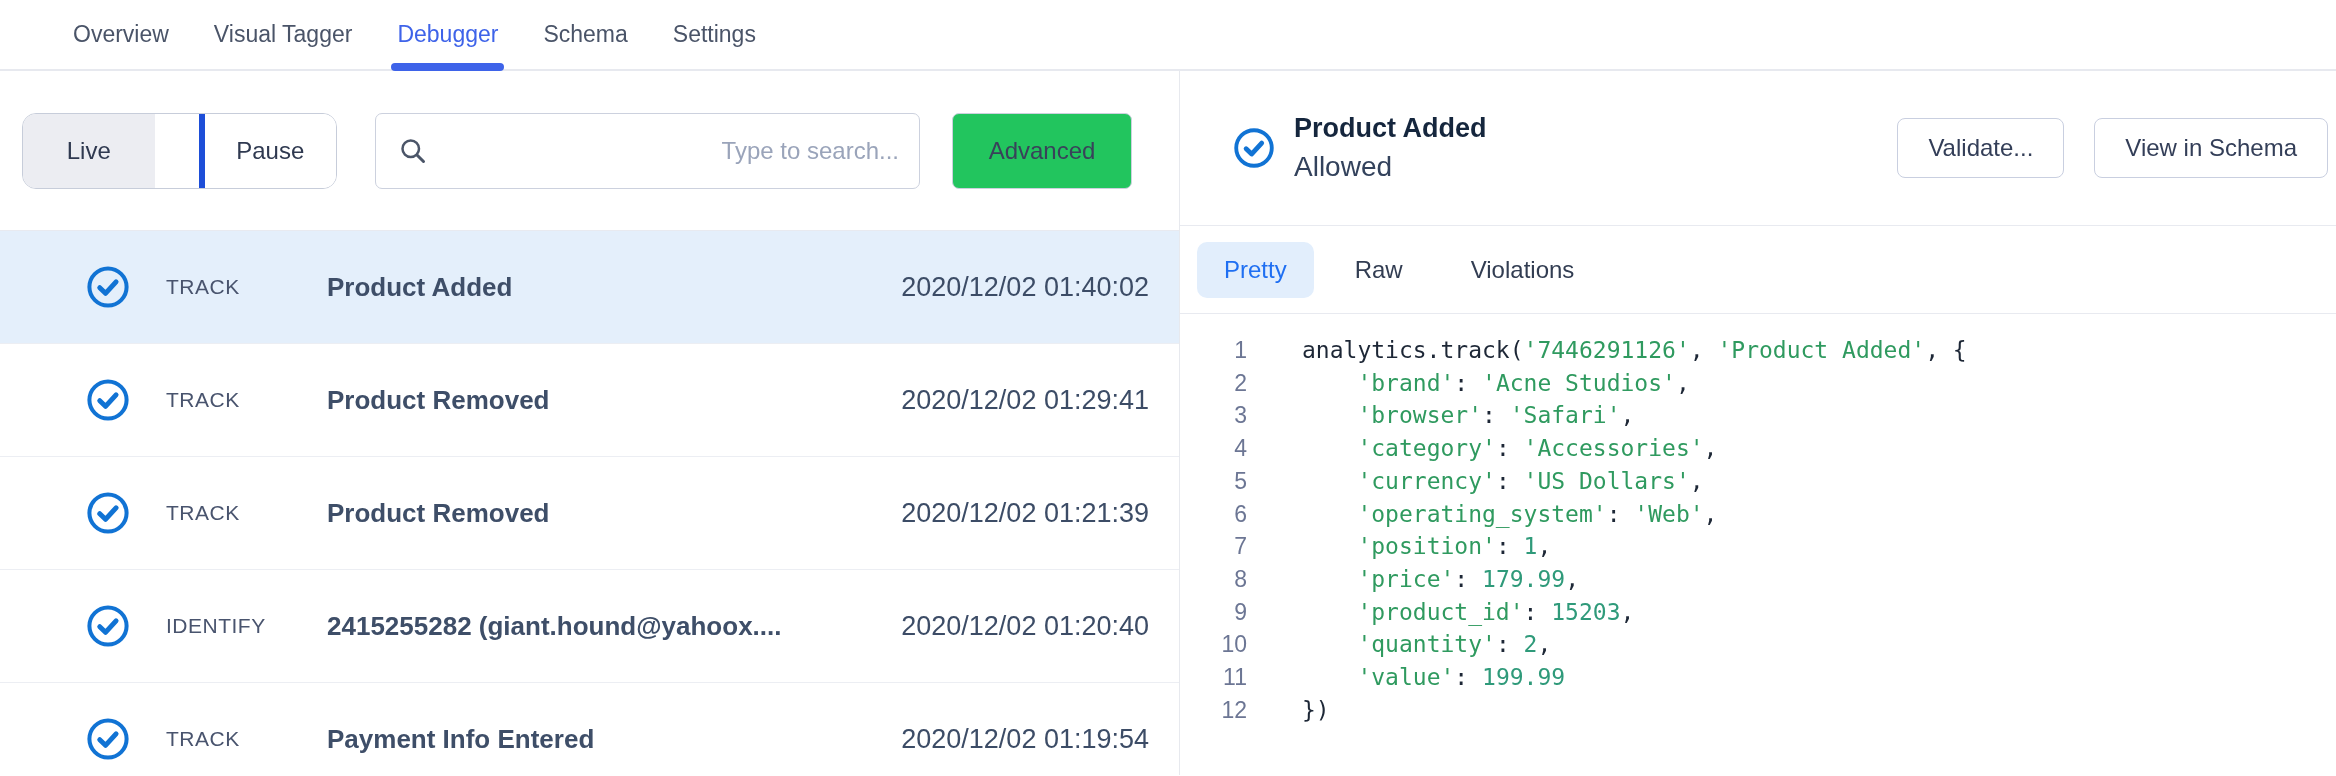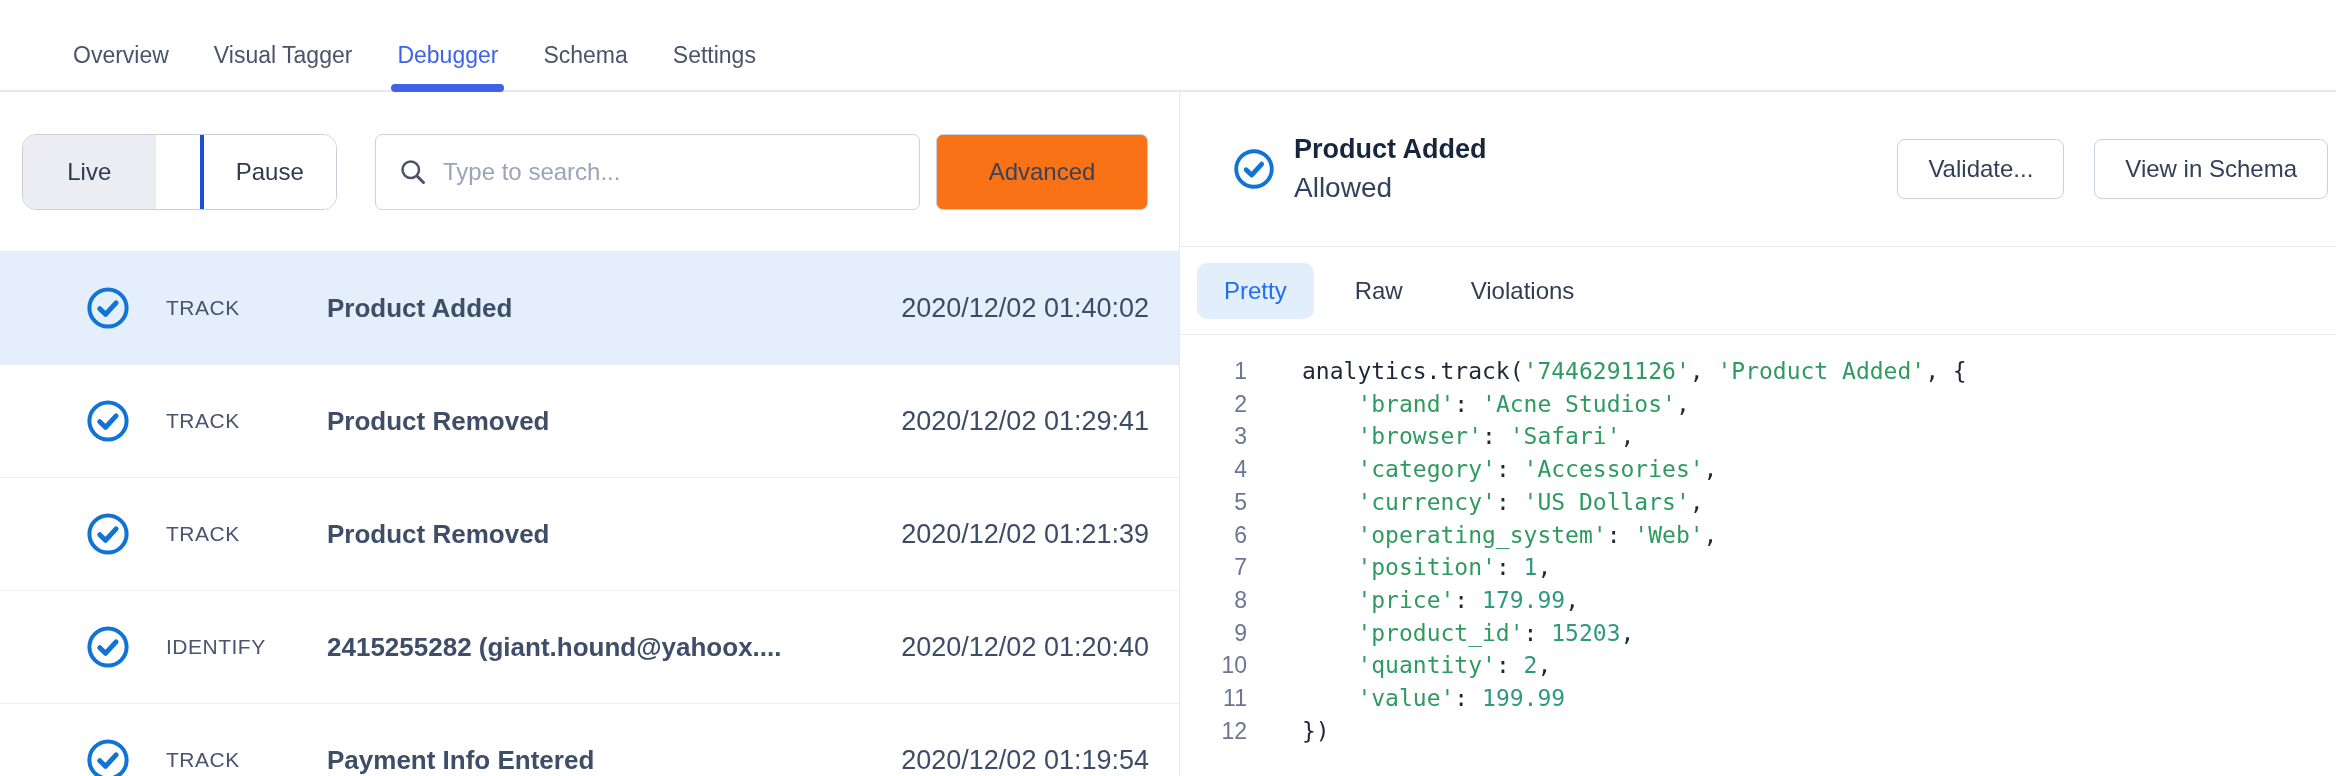--- a/index.html
+++ b/index.html
@@ -1,49 +1,49 @@
 <!DOCTYPE html>
 <html><head>
 <meta charset="utf-8">
 <style>
   * { margin:0; padding:0; box-sizing:border-box; }
   html,body { width:2336px; height:776px; background:#ffffff; overflow:hidden;
               font-family:"Liberation Sans", sans-serif; }
 
   
   .topnav { height:71px; display:flex; align-items:stretch; padding-left:73px;
-            border-bottom:2px solid #e7e9ef; background:#fff; position:relative; z-index:1;margin-top:21px; }
+            border-bottom:2px solid #e7e9ef; background:#fff; position:relative; z-index:1; }
   .nav-tab { display:flex; align-items:center; font-size:23px; color:#4a5468;
              font-weight:500; margin-right:45px; position:relative; cursor:pointer; }
   .nav-tab.active { color:#3e63e9; }
   .nav-tab.active::after { content:""; position:absolute; left:-6px; right:-6px; bottom:-2px;
              height:8px; border-radius:5px; background:#3e63e9; }
 
   
   .main { display:flex; height:704px; }
   .left-panel { width:1180px; border-right:1px solid #e7e9ee; display:flex; flex-direction:column; }
   .right-panel { flex:1; display:flex; flex-direction:column; min-width:0; }
 
   
   .controls { height:160px; display:flex; align-items:center; padding:0 32px 0 22px;
               border-bottom:1px solid #e8eaf0; flex:none; }
   .seg-control { display:flex; width:315px; height:76px; border:1px solid #c7cdda;
                  border-radius:14px; overflow:hidden; flex:none; }
   .seg-btn { flex:1; display:flex; align-items:center; justify-content:center;
              font-size:24px; color:#2f3950; background:#fff; cursor:pointer; }
   .seg-btn.selected { background:#ecedf2; }
-  .seg-btn + .seg-btn { border-left:4px solid #1d4ed8;margin-left:44px; }
+  .seg-btn + .seg-btn { border-left:6px solid #1d4ed8;margin-left:44px; }
   .search-box { display:flex; align-items:center; width:545px; height:76px; margin-left:38px;
                 border:1px solid #ccd1de; border-radius:7px; padding:0 20px 0 22px; gap:15px; flex:none; }
   .search-box svg { flex:none; }
   .search-box input { flex:1; border:none; outline:none; font-size:24px; color:#333d52;
-                background:transparent; font-family:"Liberation Sans", sans-serif; }
+                background:transparent; font-family:"Liberation Sans", sans-serif;text-align:right; }
   .search-box input::placeholder { color:#9aa4ba; }
-  .advanced-btn { width:212px; height:76px; margin-left:16px; border:1px solid #ccd1de;
-                border-radius:7px; background:#f97316; font-size:24px; color:#39425a;
+  .advanced-btn { width:180px; height:76px; margin-left:32px; border:1px solid #ccd1de;
+                border-radius:7px; background:#22c55e; font-size:24px; color:#39425a;
                 display:flex; align-items:center; justify-content:center; cursor:pointer; flex:none; }
 
   
   .event-list { flex:1; overflow:hidden; }
   .event-row { height:113px; display:flex; align-items:center;
                border-bottom:1px solid #eceef3; background:#fff; cursor:pointer;padding-left:32px; }
   .event-row.selected { background:#e4effb; }
   .event-row .row-icon { margin-left:53px; width:46px; height:46px; flex:none; display:flex; }
   .event-type { margin-left:35px; width:125px; font-size:21px; letter-spacing:0.5px;
                 color:#49546e; flex:none; }

